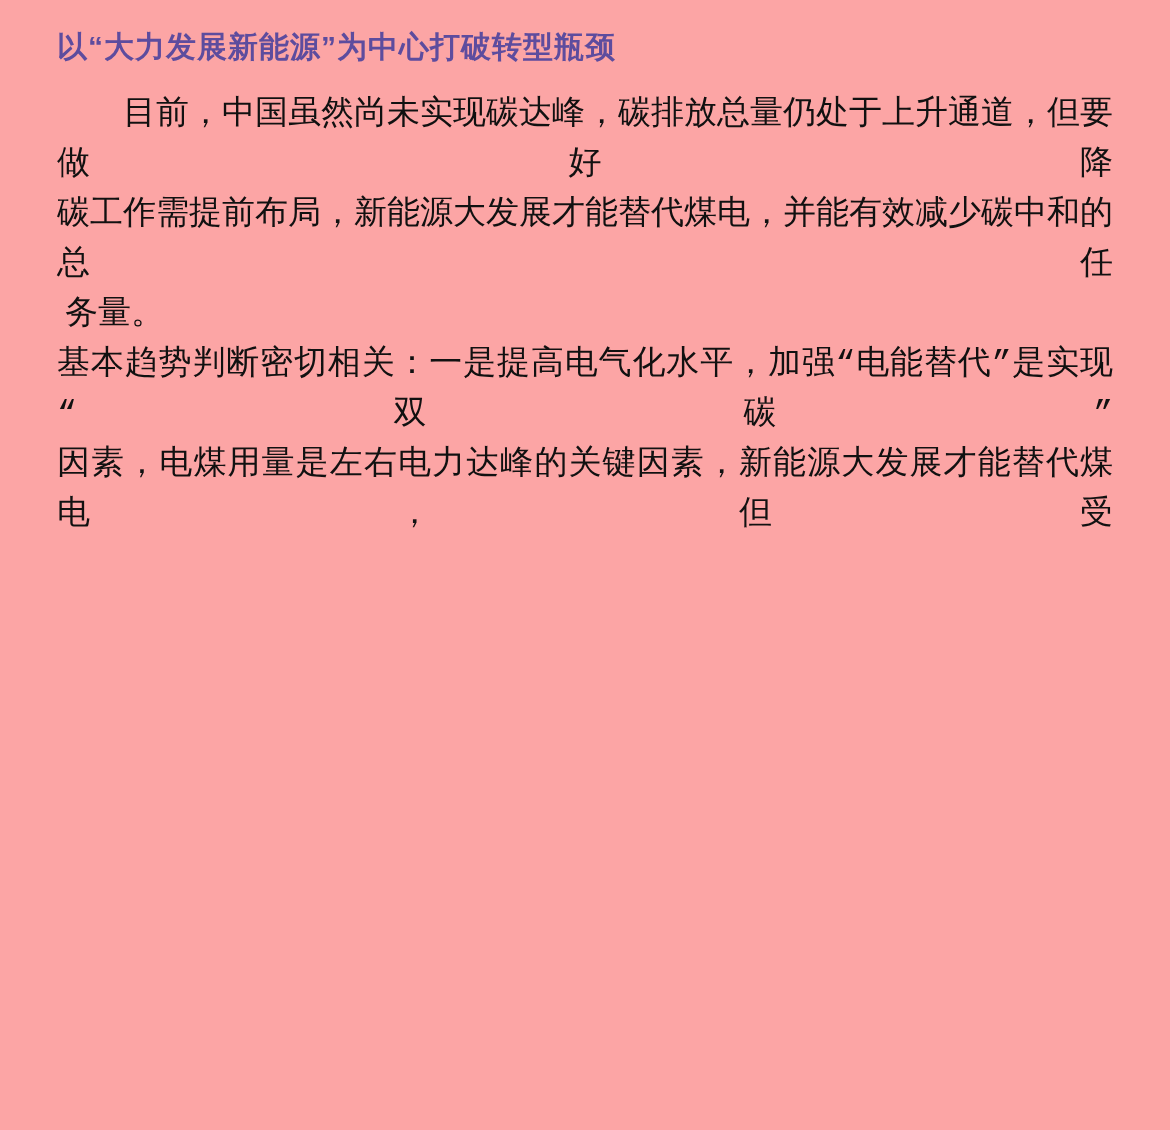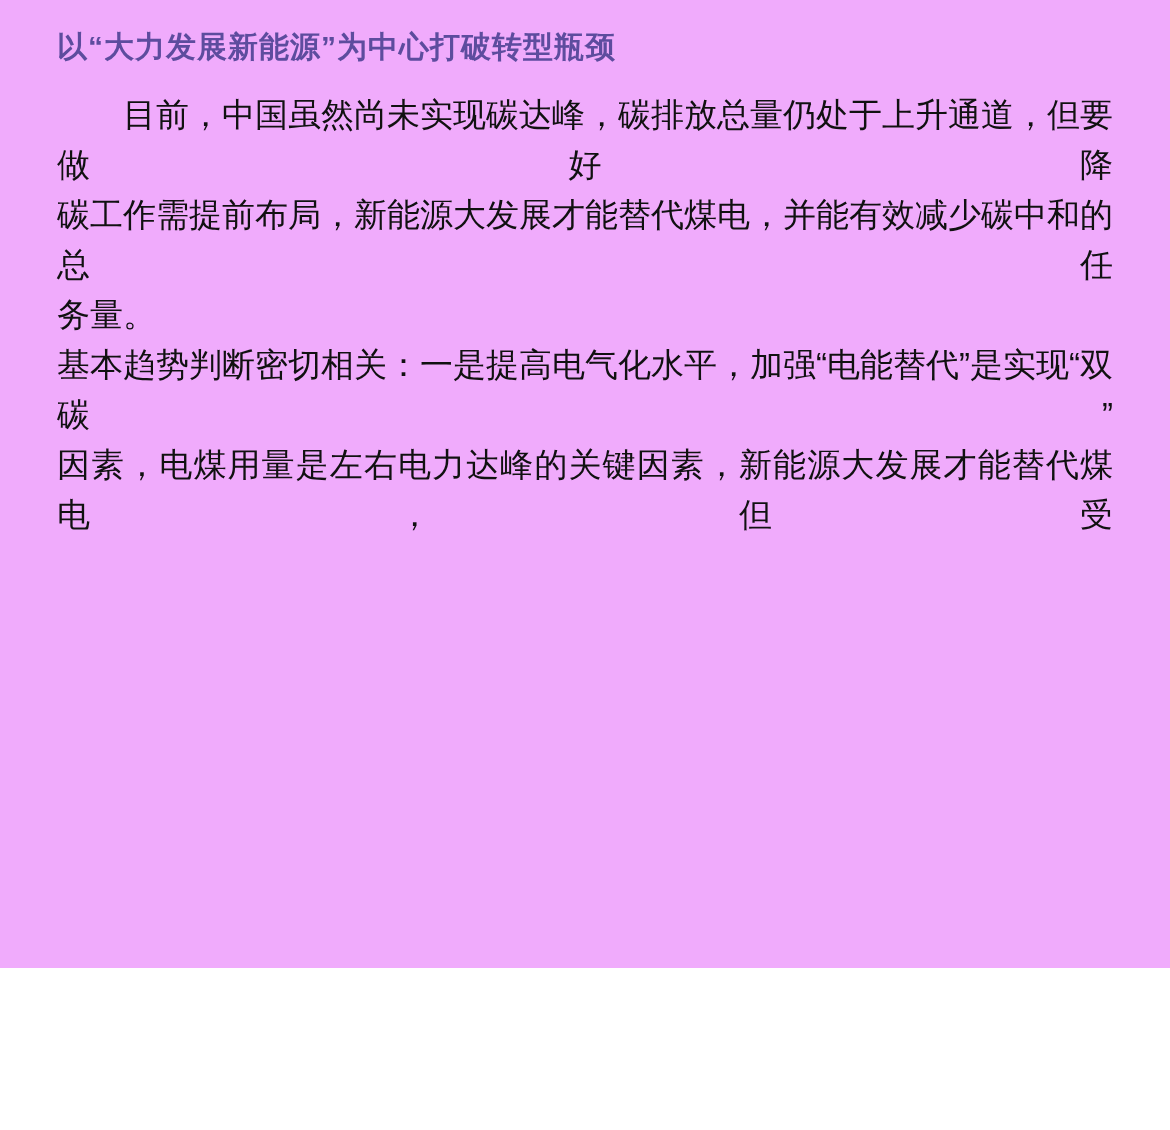--- a/index.html
+++ b/index.html
@@ -3,50 +3,52 @@
 <meta charset="utf-8">
 <style>
   html, body {
     margin: 0;
     padding: 0;
     background: #ffffff;
     font-family: "Liberation Sans", sans-serif;
   }
   .page {
     width: 1170px;
-    height: 968px;
+    height: 1130px;
     box-sizing: border-box;
     padding: 28px 57px 30px 57px;
-    background: #f0abfc;
+    background: #fca5a5;
     overflow: hidden;
   }
   .heading {
     font-size: 30px;
     font-weight: bold;
     color: #5d4c9e;
     line-height: 1.25;
     margin: 0 0 24px 0;
     letter-spacing: 1px;
   }
   .body-text {
     color: #111111;
     font-size: 33px;
     line-height: 50px;
   }
   .line {
     text-align: justify;
     text-align-last: justify;
     -moz-text-align-last: justify;
     white-space: normal;
+    font-family: Liberation Mono, monospace;
   }
   .line.first {
     text-indent: 2em;
   }
   .line.last {
     text-align-last: left;
+    margin-left: 8px;
     -moz-text-align-last: left;
   }
 </style>
 </head>
 <body>
 
 <div class="page">
   <h1 class="heading" style="color: rgb(93, 76, 158);">以“大力发展新能源”为中心打破转型瓶颈</h1>
   <div class="body-text" id="document-body">
       <div class="line first">目前，中国虽然尚未实现碳达峰，碳排放总量仍处于上升通道，但要做好降</div>

